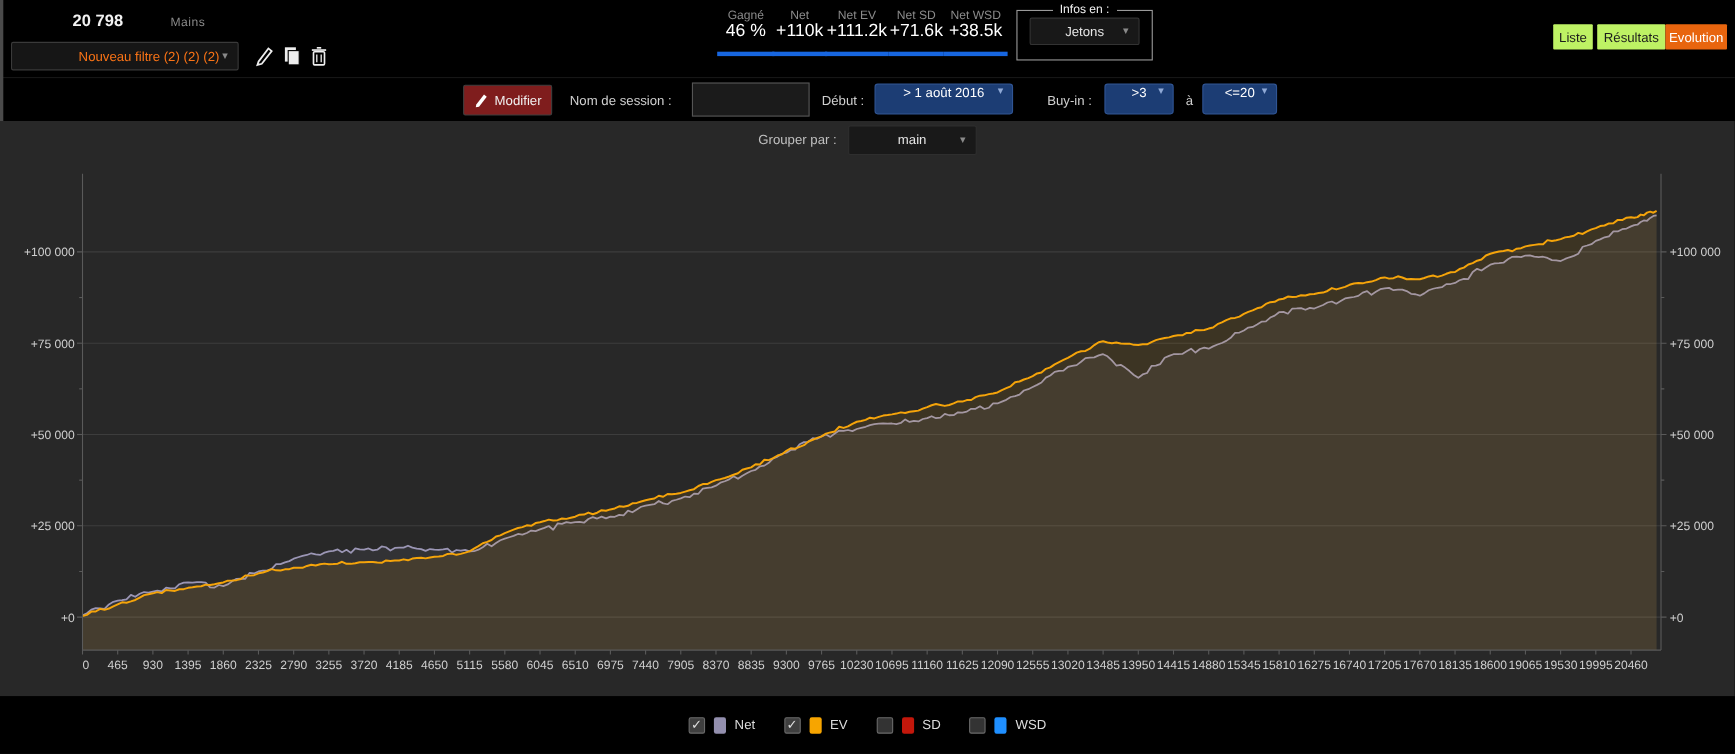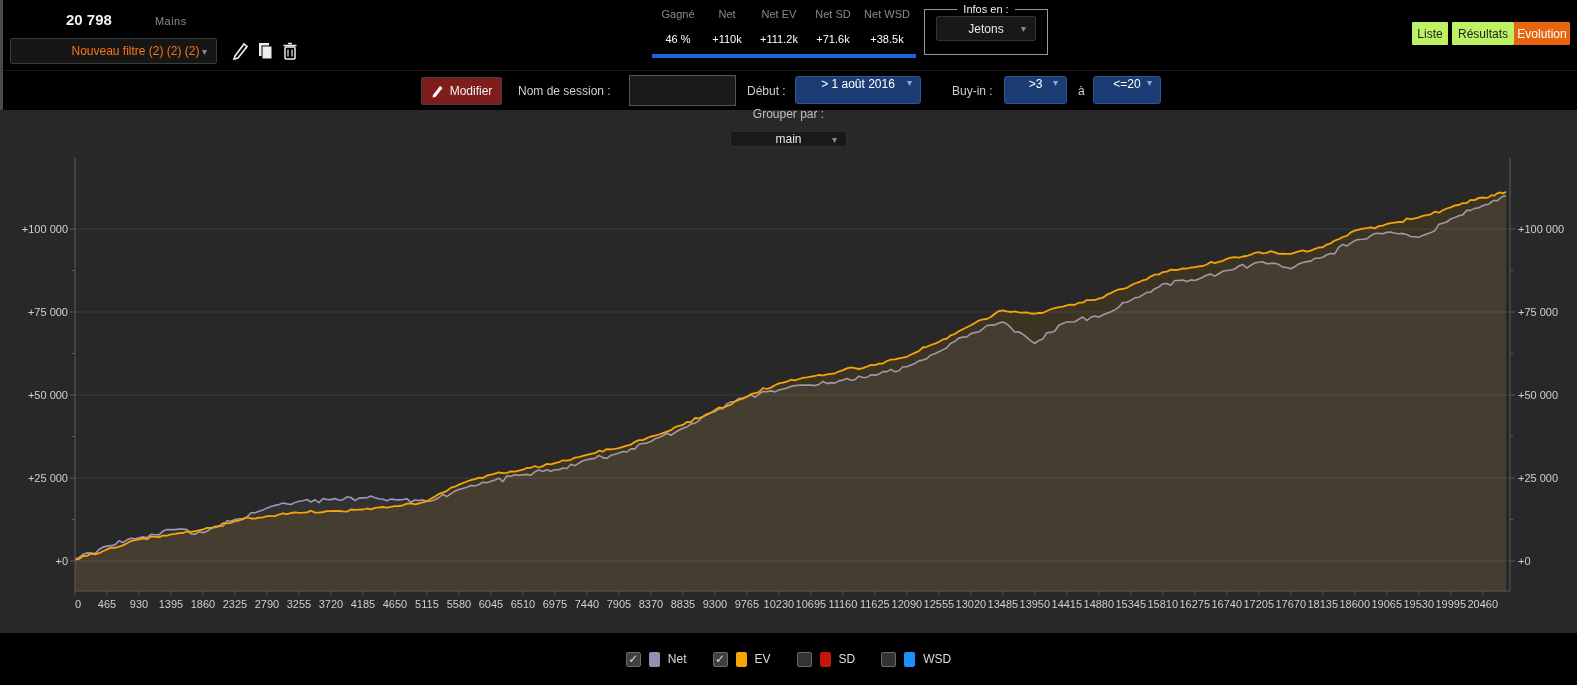--- a/index.html
+++ b/index.html
@@ -17,21 +17,21 @@
     color:#e6e6e6; font-size:12px; display:flex; align-items:center; justify-content:center;
     position:relative; cursor:pointer; }
   .dark-select .caret { position:absolute; right:9px; color:#8a8a8a; font-size:10px; }
   #filter-select { left:10px; top:38px; width:207px; height:26px; }
   #filter-select .txt { color:#f97316;margin-left:44px; }
   .icon-btn { top:38px; width:24px; height:26px; display:flex; align-items:center;
     justify-content:center; cursor:pointer; }
   #stats { left:0; top:0; }
   .stat { position:absolute; top:8px; text-align:center; }
   .stat .slabel { color:#8a8a8a; font-size:11px; display:block; }
-  .stat .svalue { color:#fff; font-size:11px; display:block; margin-top:13px; }
+  .stat .svalue { color:#fff; font-size:16px; display:block; }
   .stat .sbar { display:block; height:4px; margin-top:9px; }
   #infos-fieldset { left:924px; top:3px; width:124px; height:52px;
     border:1px solid #9a9a9a; color:#f0f0f0; }
   #infos-fieldset legend { font-size:11px; color:#f0f0f0; margin:0 auto; padding:0 6px; }
   #infos-select { width:100px; height:25px; margin:1px auto 0 auto; background:#181818;
     border:1px solid #333; }
   .view-btn { top:22px; height:23px; font-size:12px; display:flex; align-items:center;
     justify-content:center; background:#bef264; color:#1c1c1c; cursor:pointer; border-radius:1px;}
   .view-btn.active { color:#fff; }
 
@@ -45,21 +45,21 @@
   #session-input { left:629px; top:4px; width:107px; height:31px; background:#1b1b1b;
     border:1px solid #555; color:#eee; font-size:12px; padding:0 6px; }
   .blue-select { top:5px; height:28px; background:#1c3d74; border:1px solid #2f5493;
     border-radius:3px; color:#fff; font-size:12px; display:flex; align-items:flex-start;
     justify-content:center; position:absolute; cursor:pointer; }
   .blue-select .caret { position:absolute; right:8px; color:#8fa9d6; font-size:10px; }
 
   
   #chart-panel { left:0; top:110px; width:1577px; height:523px; background:#282828; }
   #grouper-row { position:absolute; left:0; top:2px; width:100%; height:30px;
-    display:flex; align-items:center; justify-content:center; gap:10px;flex-direction:column; }
+    display:flex; align-items:center; justify-content:center; gap:10px; }
   #grouper-label { color:#c0c0c0; font-size:12px; }
   #grouper-select { width:117px; height:27px; background:#191919; border:1px solid #2e2e2e; }
   #chart-svg { position:absolute; left:0; top:0; }
 
   
   #legend-bar { left:0; top:633px; width:1577px; height:52px; background:#000;
     display:flex; align-items:center; justify-content:center; gap:26px; }
   .legend-item { display:flex; align-items:center; gap:8px; }
   .legend-check { width:15px; height:15px; border:1px solid #6a6a6a; border-radius:2px;
     background:#3f3f3f; color:#ddd; font-size:12px; line-height:13px; text-align:center;

